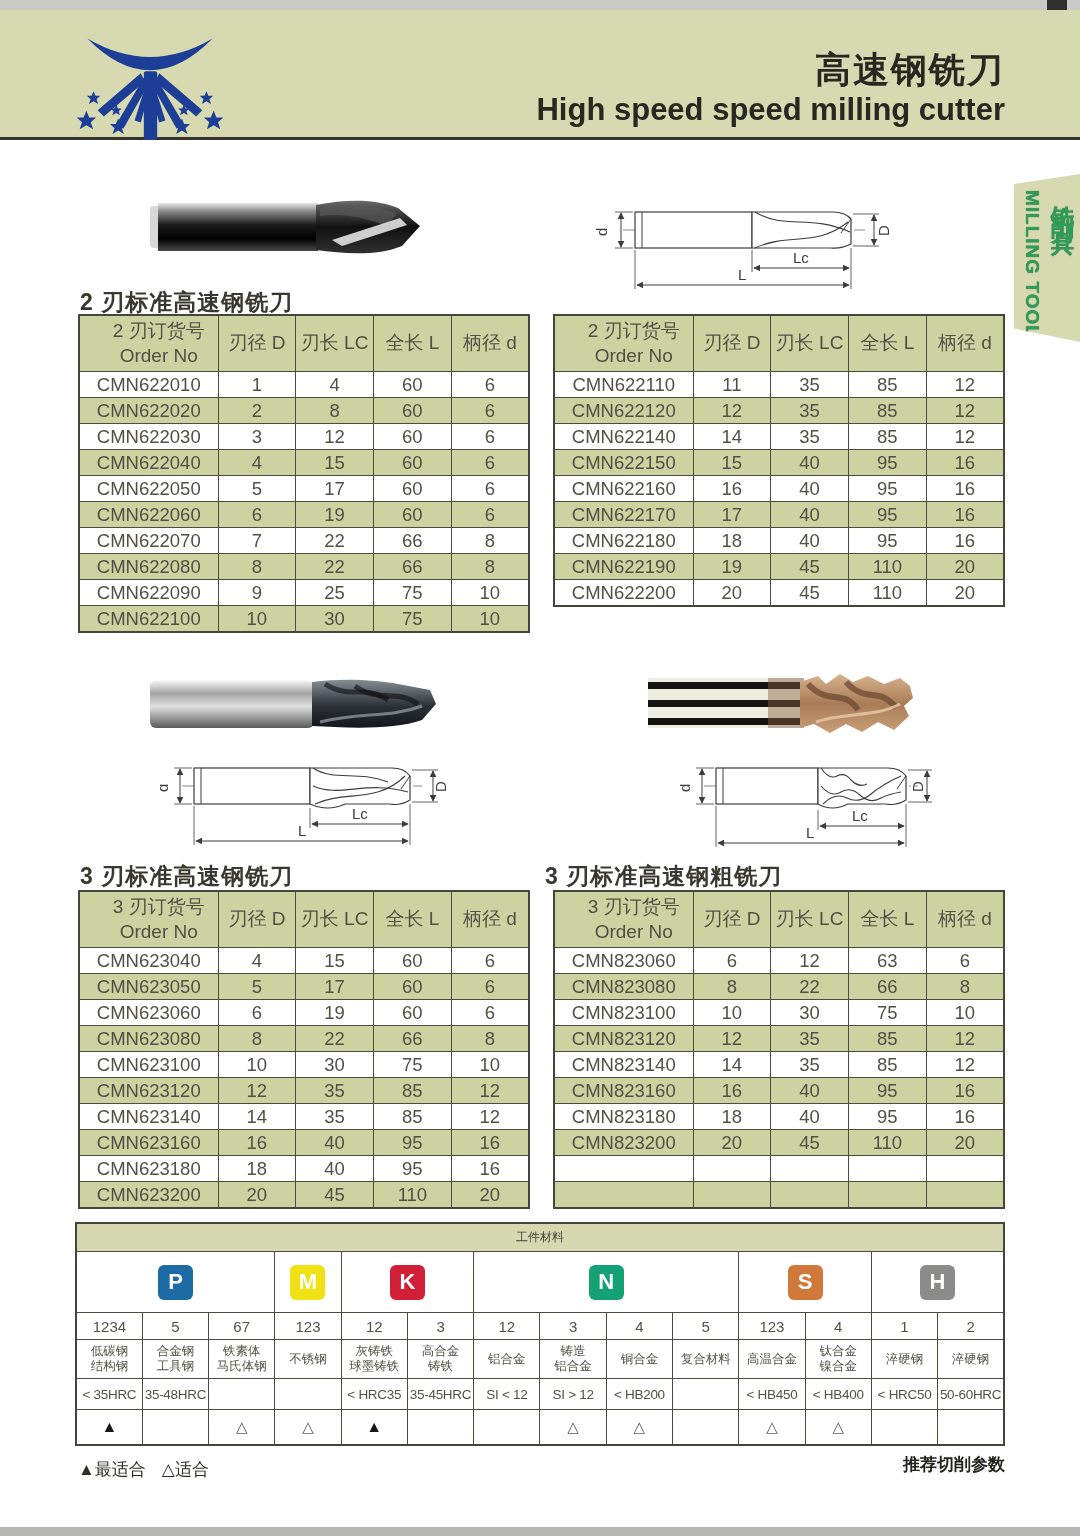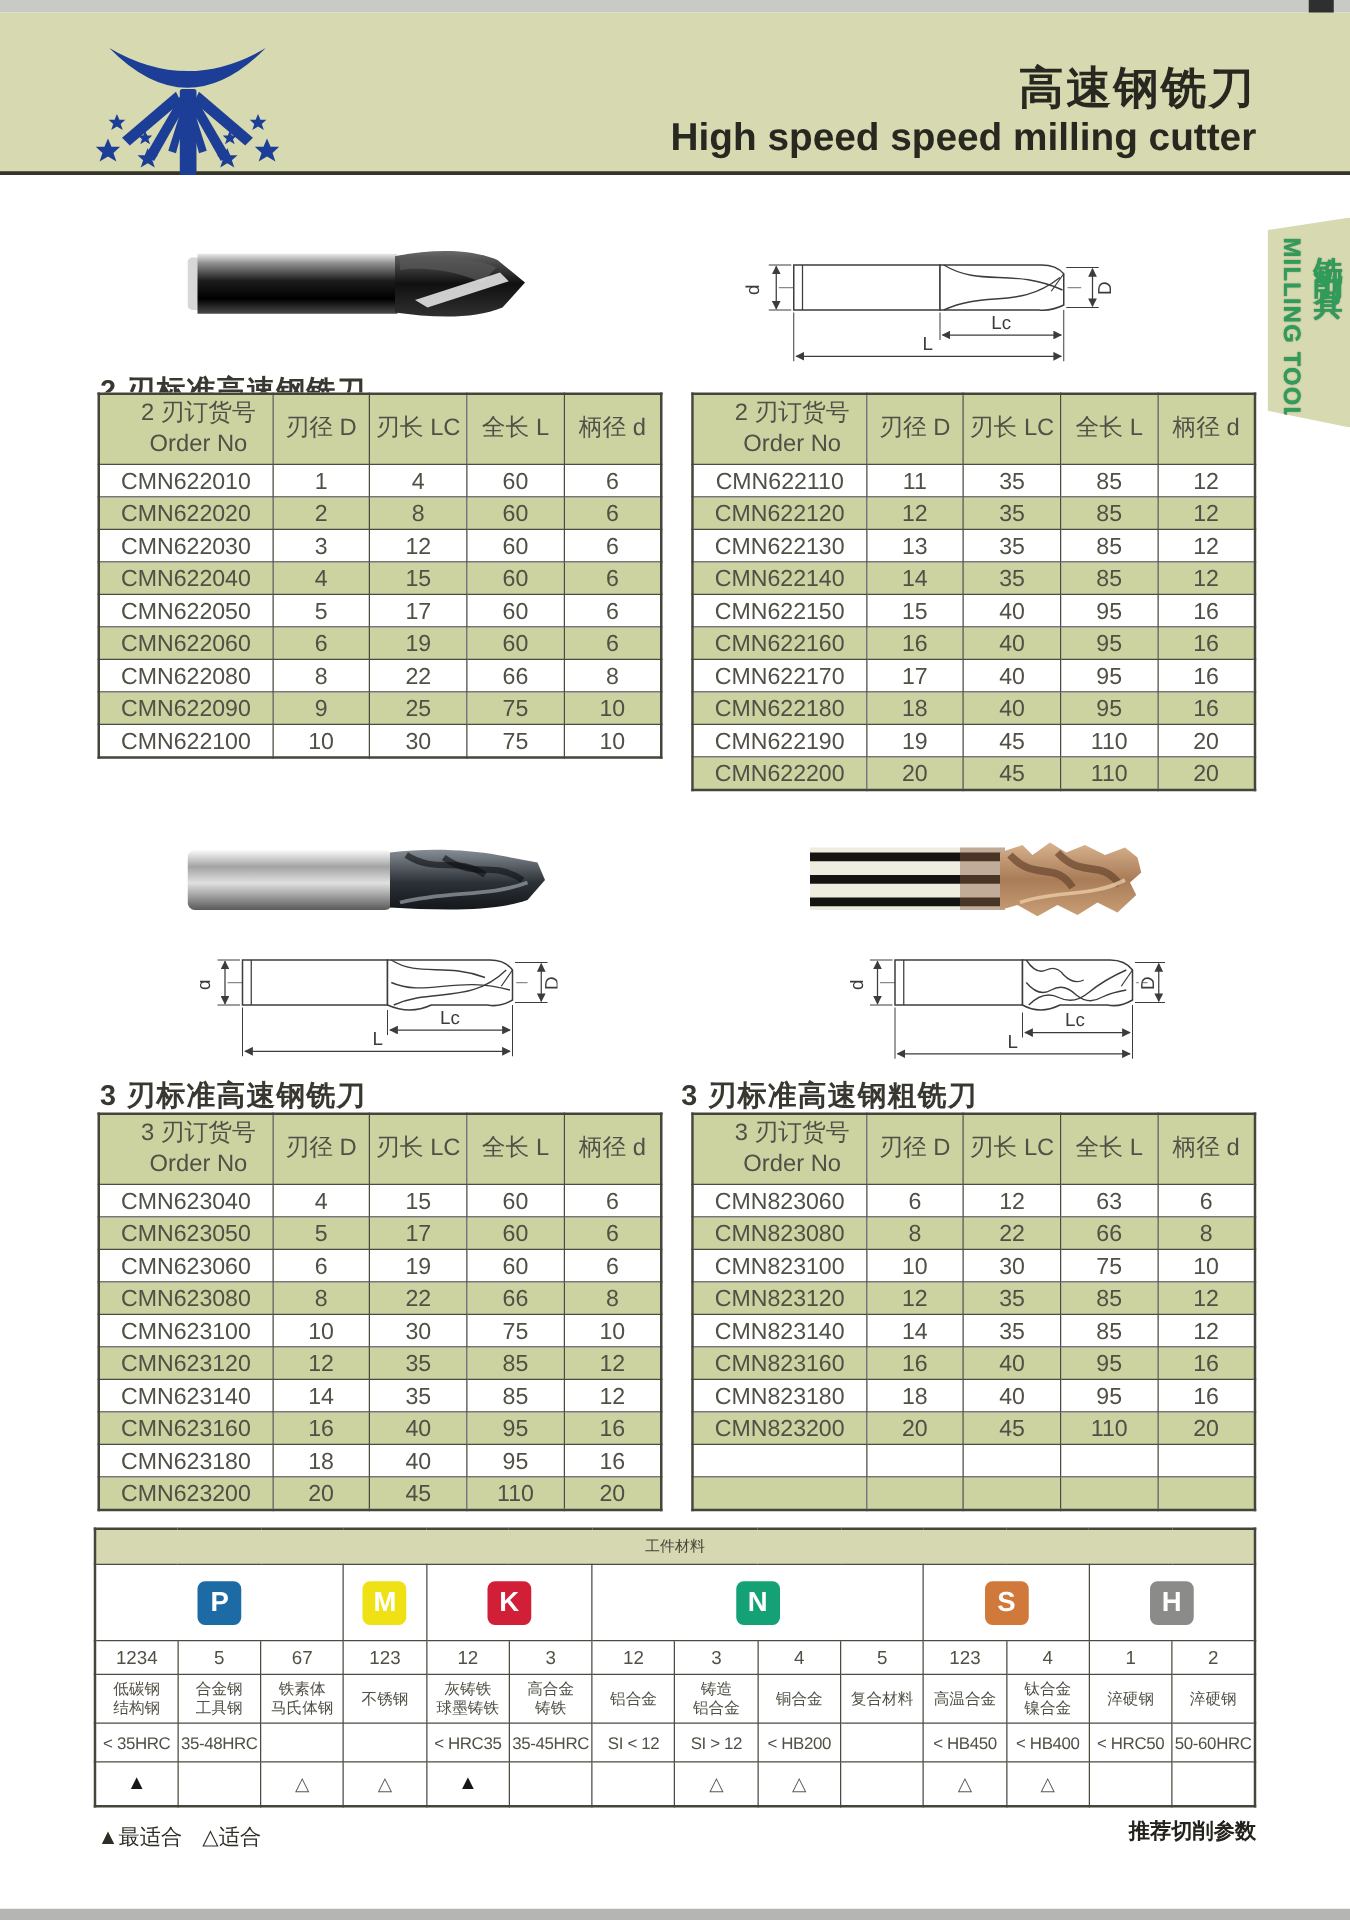--- a/index.html
+++ b/index.html
@@ -147,21 +147,21 @@
     <text transform="translate(294,44) rotate(-90)">D</text>
     <line x1="157" y1="58" x2="157" y2="80" stroke="#3c3c3c" stroke-width="0.8"></line>
     <line x1="256" y1="56" x2="256" y2="97" stroke="#3c3c3c" stroke-width="0.8"></line>
     <line x1="159" y1="76" x2="254" y2="76" stroke="#3c3c3c" stroke-width="1" marker-start="url(#a1)" marker-end="url(#a1)"></line>
     <text x="198" y="71">Lc</text>
     <line x1="40" y1="58" x2="40" y2="97" stroke="#3c3c3c" stroke-width="0.8"></line>
     <line x1="42" y1="93" x2="254" y2="93" stroke="#3c3c3c" stroke-width="1" marker-start="url(#a1)" marker-end="url(#a1)"></line>
     <text x="143" y="88">L</text>
   </svg>
 
-  <h2 class="sec" style="left:80px;top:278px">2 刃标准高速钢铣刀</h2>
+  <h2 class="sec" style="left:80px;top:268px">2 刃标准高速钢铣刀</h2>
 
   <table class="ptable" style="left:78px;top:314px">
     <colgroup>
         <col class="c0">
         <col>
         <col>
         <col>
         <col>
       </colgroup>
     <thead>
@@ -213,20 +213,27 @@
           <td>6</td>
         </tr>
         <tr>
           <td>CMN622060</td>
           <td>6</td>
           <td>19</td>
           <td>60</td>
           <td>6</td>
         </tr>
         <tr>
+          <td>CMN622070</td>
+          <td>7</td>
+          <td>22</td>
+          <td>66</td>
+          <td>8</td>
+        </tr>
+        <tr>
           <td>CMN622080</td>
           <td>8</td>
           <td>22</td>
           <td>66</td>
           <td>8</td>
         </tr>
         <tr>
           <td>CMN622090</td>
           <td>9</td>
           <td>25</td>
@@ -267,27 +274,20 @@
         <tr>
           <td>CMN622110</td>
           <td>11</td>
           <td>35</td>
           <td>85</td>
           <td>12</td>
         </tr>
         <tr>
           <td>CMN622120</td>
           <td>12</td>
-          <td>35</td>
-          <td>85</td>
-          <td>12</td>
-        </tr>
-        <tr>
-          <td>CMN622130</td>
-          <td>13</td>
           <td>35</td>
           <td>85</td>
           <td>12</td>
         </tr>
         <tr>
           <td>CMN622140</td>
           <td>14</td>
           <td>35</td>
           <td>85</td>
           <td>12</td>

